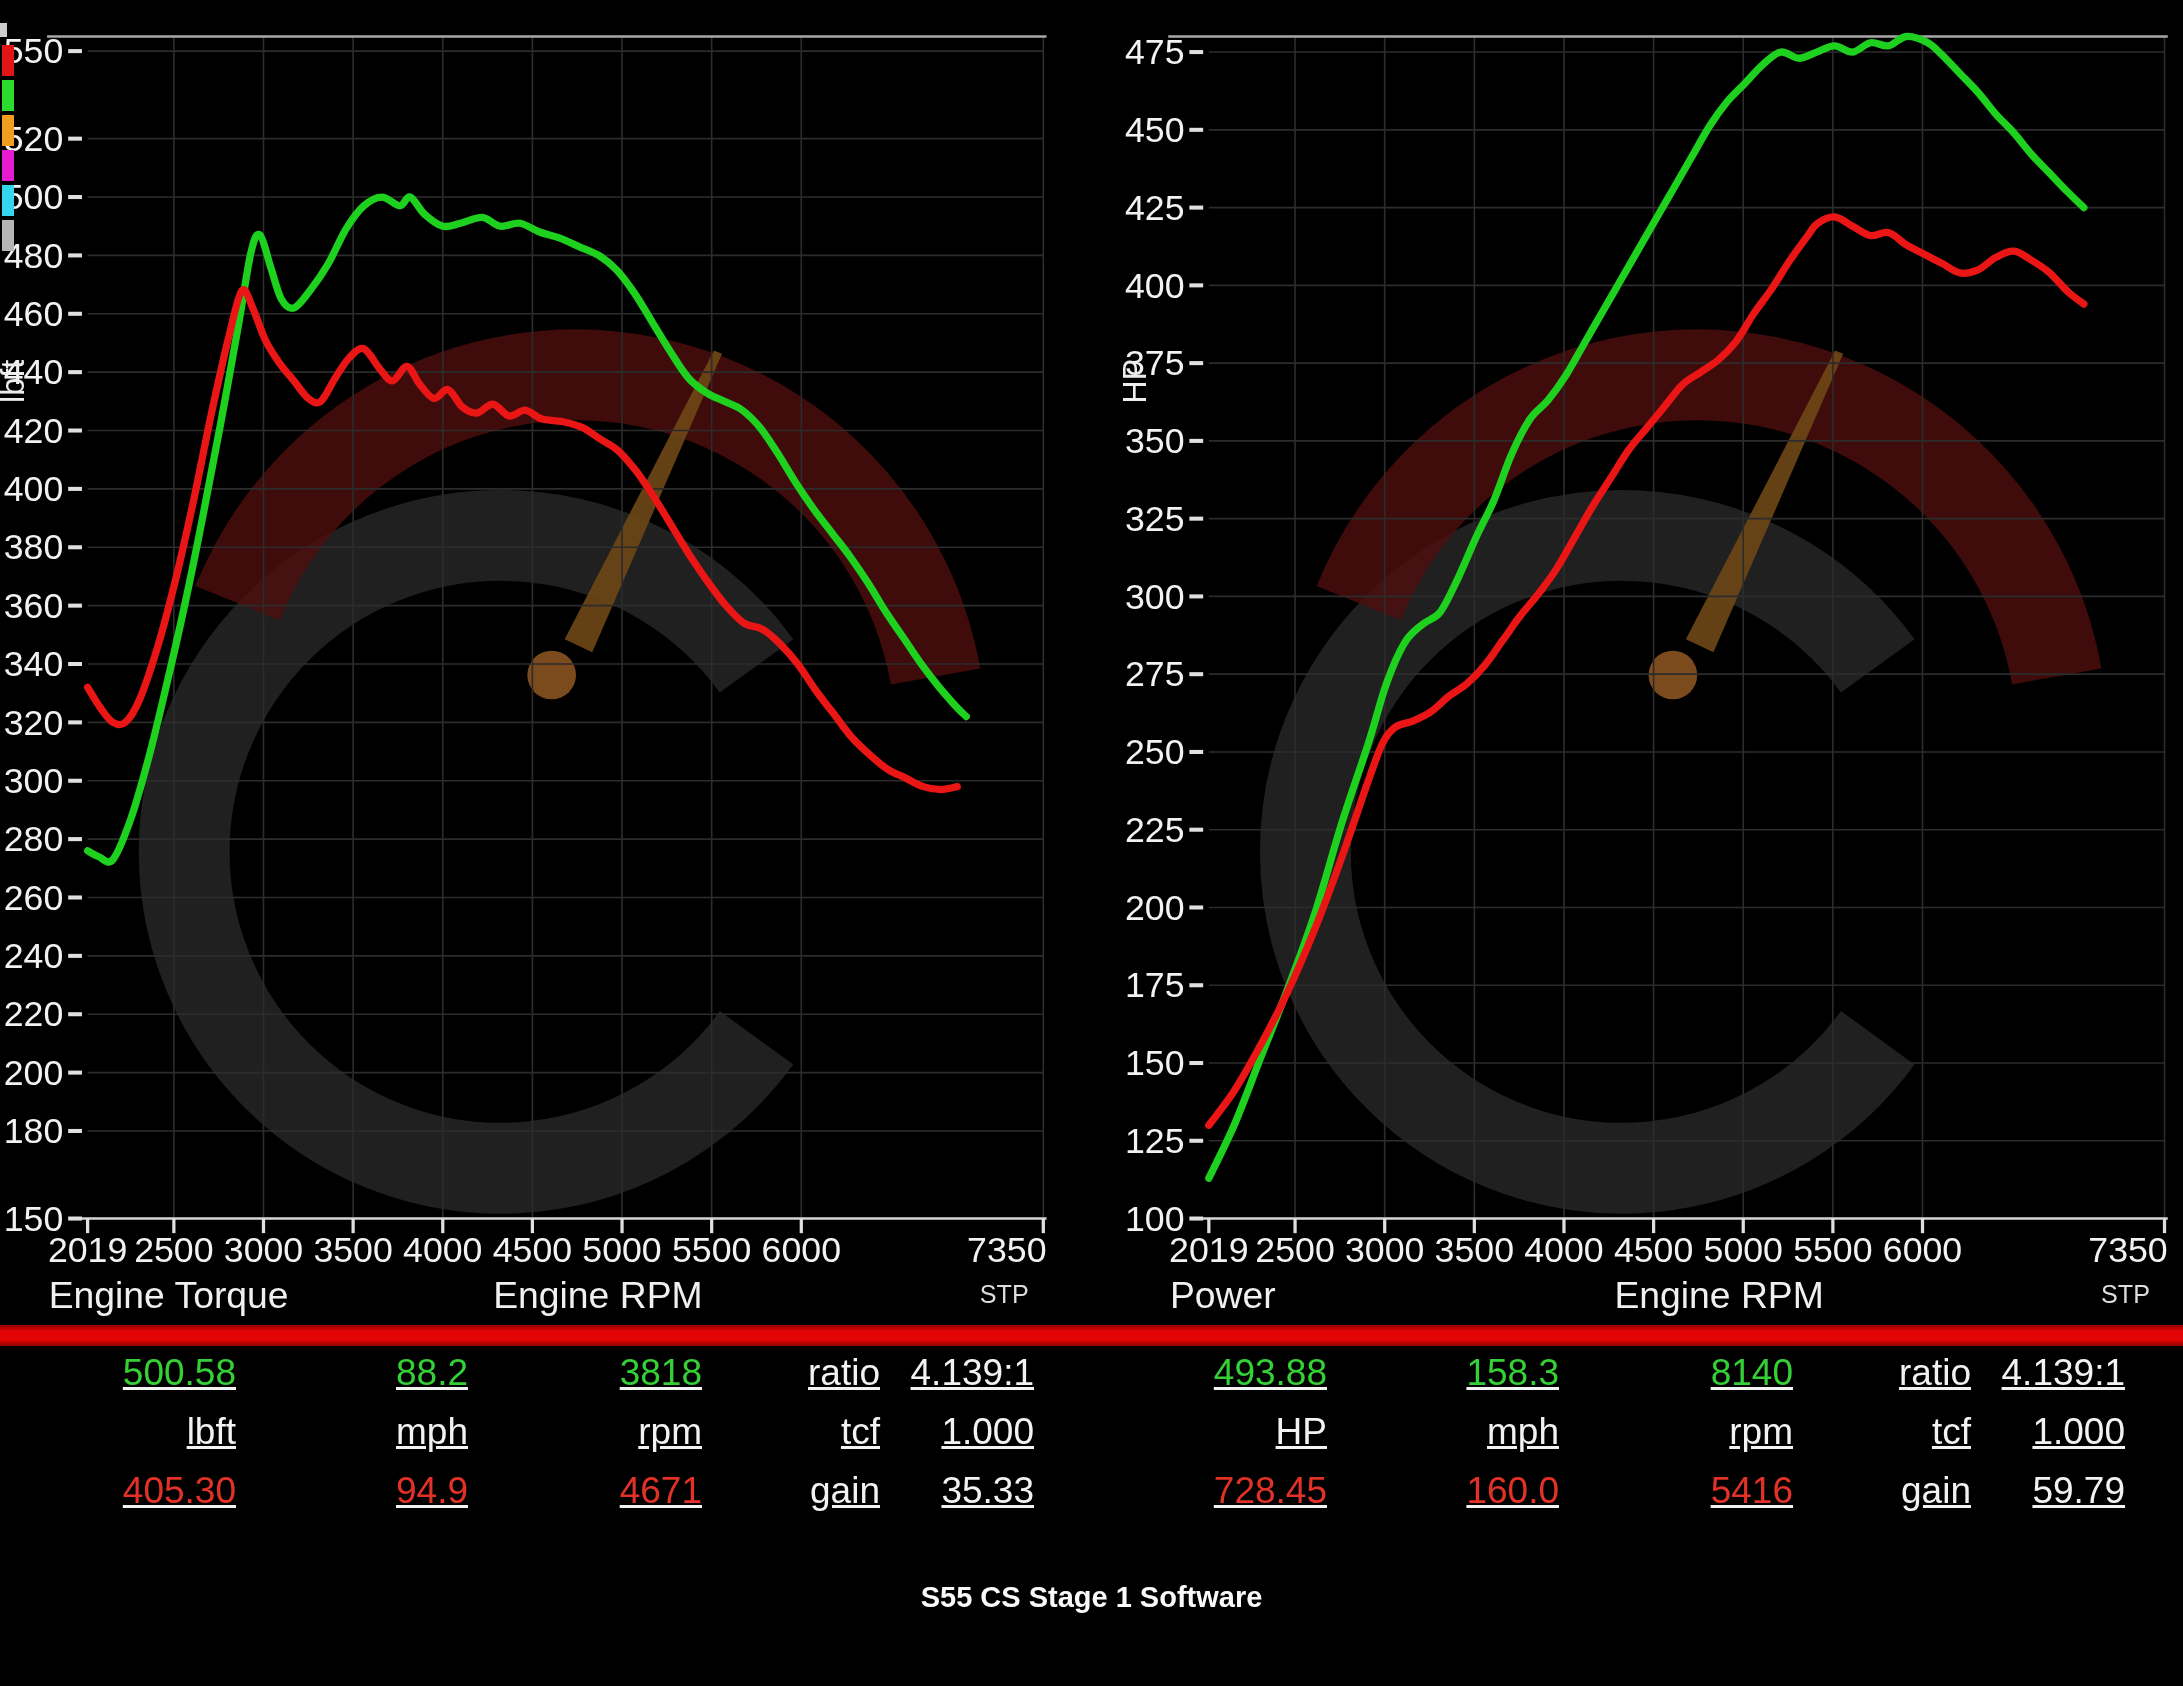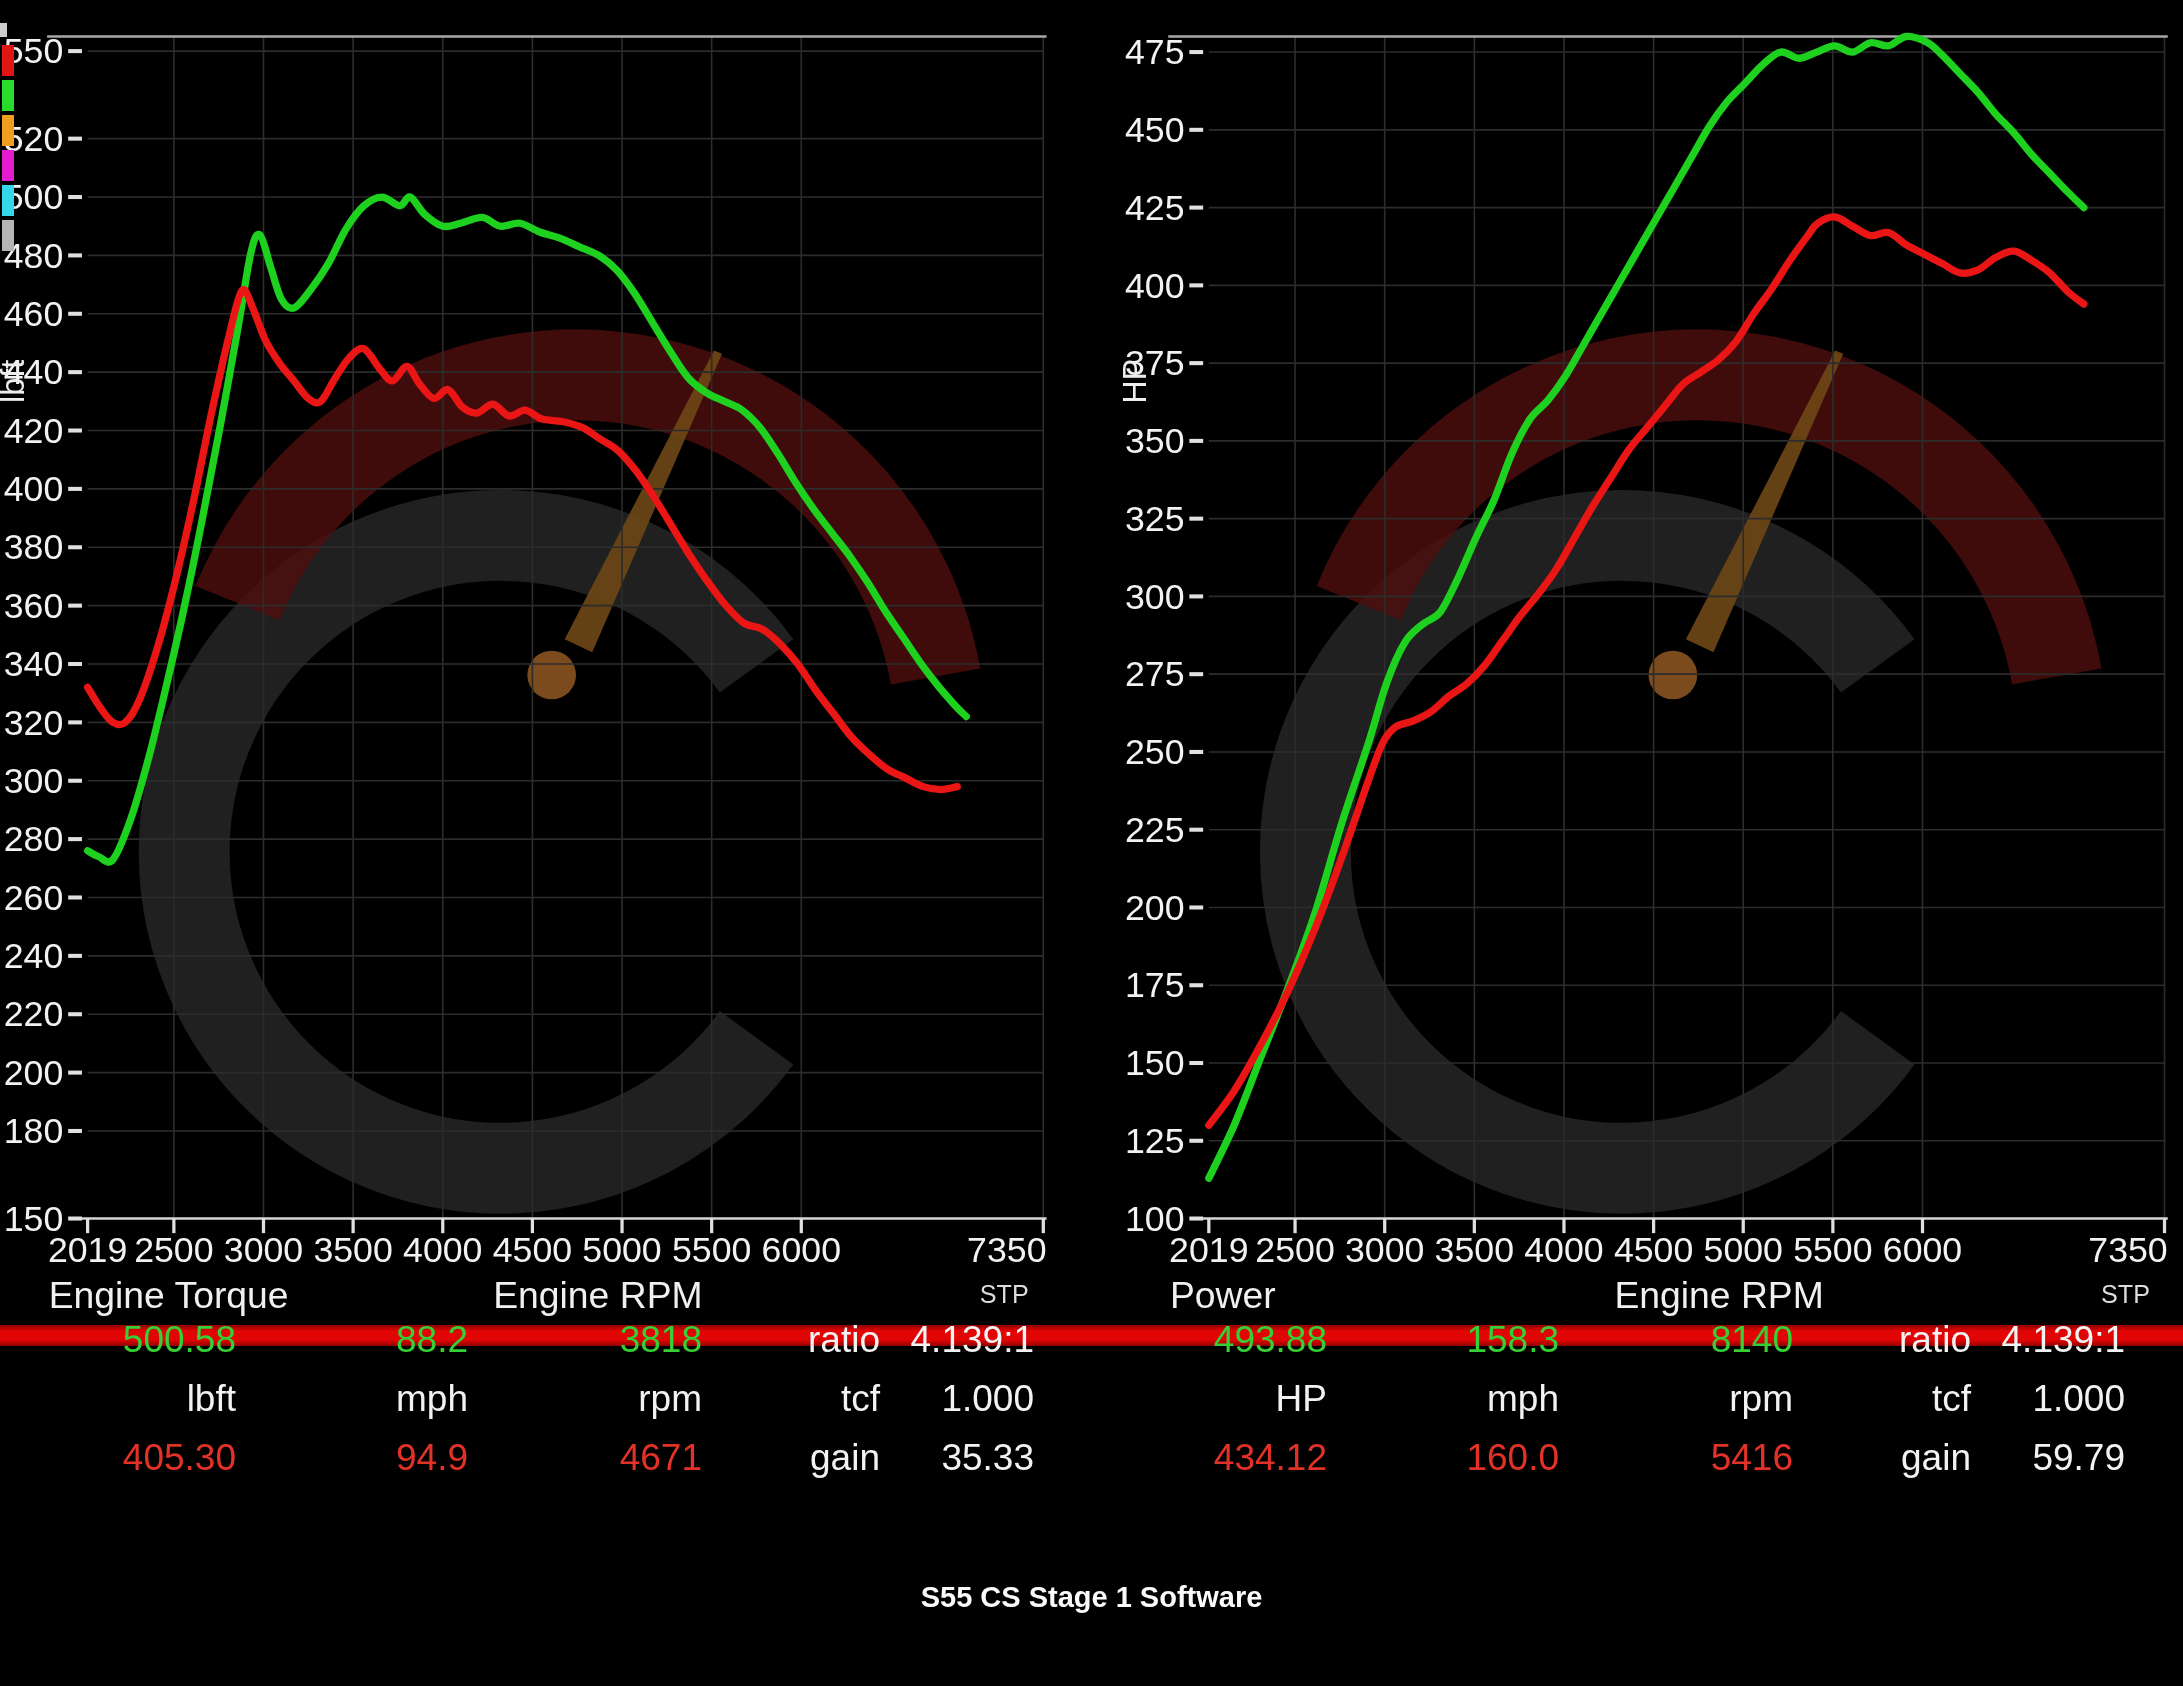--- a/index.html
+++ b/index.html
@@ -10,21 +10,21 @@
   #legend .swatch{position:absolute;left:1.6px;width:12px;height:31px;}
   svg.chart{position:absolute;top:0;width:1092px;height:1324px;z-index:1;}
   #chart-0{left:0;}
   #chart-1{left:1092px;}
   .tick{font:44px "Liberation Sans",sans-serif;fill:#f2f2f2;}
   .unit{font:40px "Liberation Sans",sans-serif;fill:#ededed;}
   .axisname{font:46px "Liberation Sans",sans-serif;fill:#f0f0f0;}
   .stp{font:31px "Liberation Sans",sans-serif;fill:#dcdcdc;}
   #red-bar{position:absolute;left:0;top:1325px;width:2183px;height:21px;
            background:linear-gradient(#8f0202,#e10505 28%,#e10505 72%,#8f0202);}
-  .dyno-table{position:absolute;top:1310px;width:989px;font-size:37px;color:#f2f2f2;}
+  .dyno-table{position:absolute;top:1343px;width:989px;font-size:37px;color:#f2f2f2;text-decoration:underline;}
   #table-0{left:45px;} #table-1{left:1136px;}
   .trow{display:grid;grid-template-columns:191px 232px 234px 178px 154px;height:59px;align-items:center;}
   .trow .c{text-align:right;white-space:nowrap;}
   .trow .val{text-align:right;padding-left:13px;}
   .trow.row-tuned .m{color:#35d035;}
   .trow.row-baseline .m{color:#e23228;}
   #title{position:absolute;left:0;top:1581px;width:2183px;text-align:center;
          font-size:29px;font-weight:bold;color:#fafafa;}
 </style>
 </head>
@@ -274,21 +274,21 @@
       <span class="val">4.139:1</span>
     </div>
     <div class="trow row-units">
       <span class="c">HP</span>
       <span class="c">mph</span>
       <span class="c">rpm</span>
       <span class="c">tcf</span>
       <span class="val">1.000</span>
     </div>
     <div class="trow row-baseline">
-      <span class="c m">434.12</span>
+      <span class="c m">728.45</span>
       <span class="c m">160.0</span>
       <span class="c m">5416</span>
       <span class="c">gain</span>
       <span class="val">59.79</span>
     </div>
   </div>
 
   <div id="title">S55 CS Stage 1 Software</div>
 </div>
 

